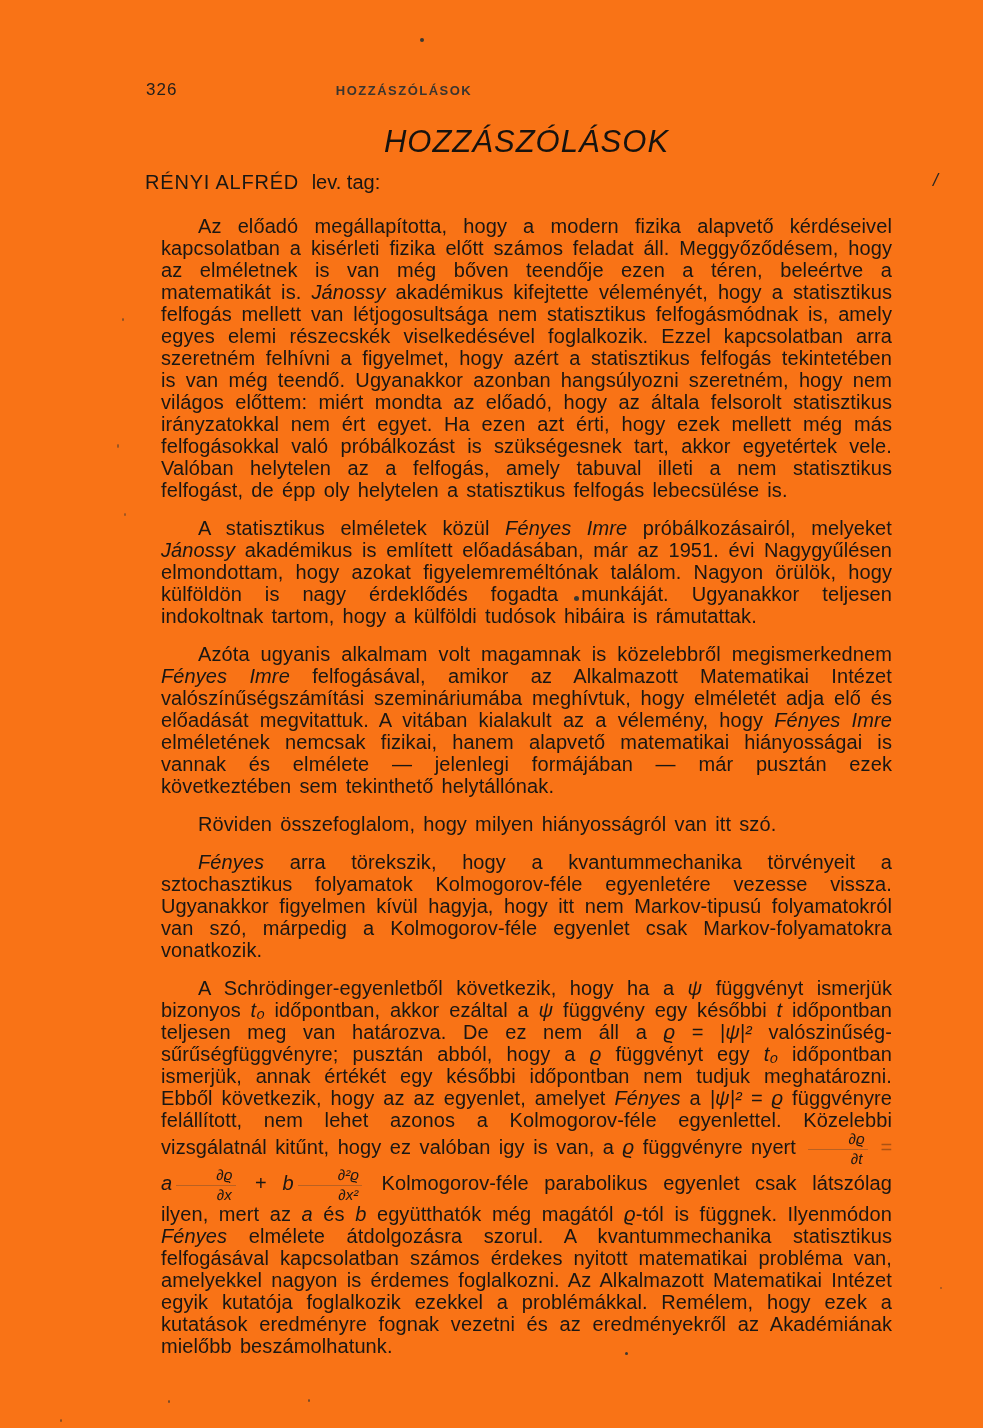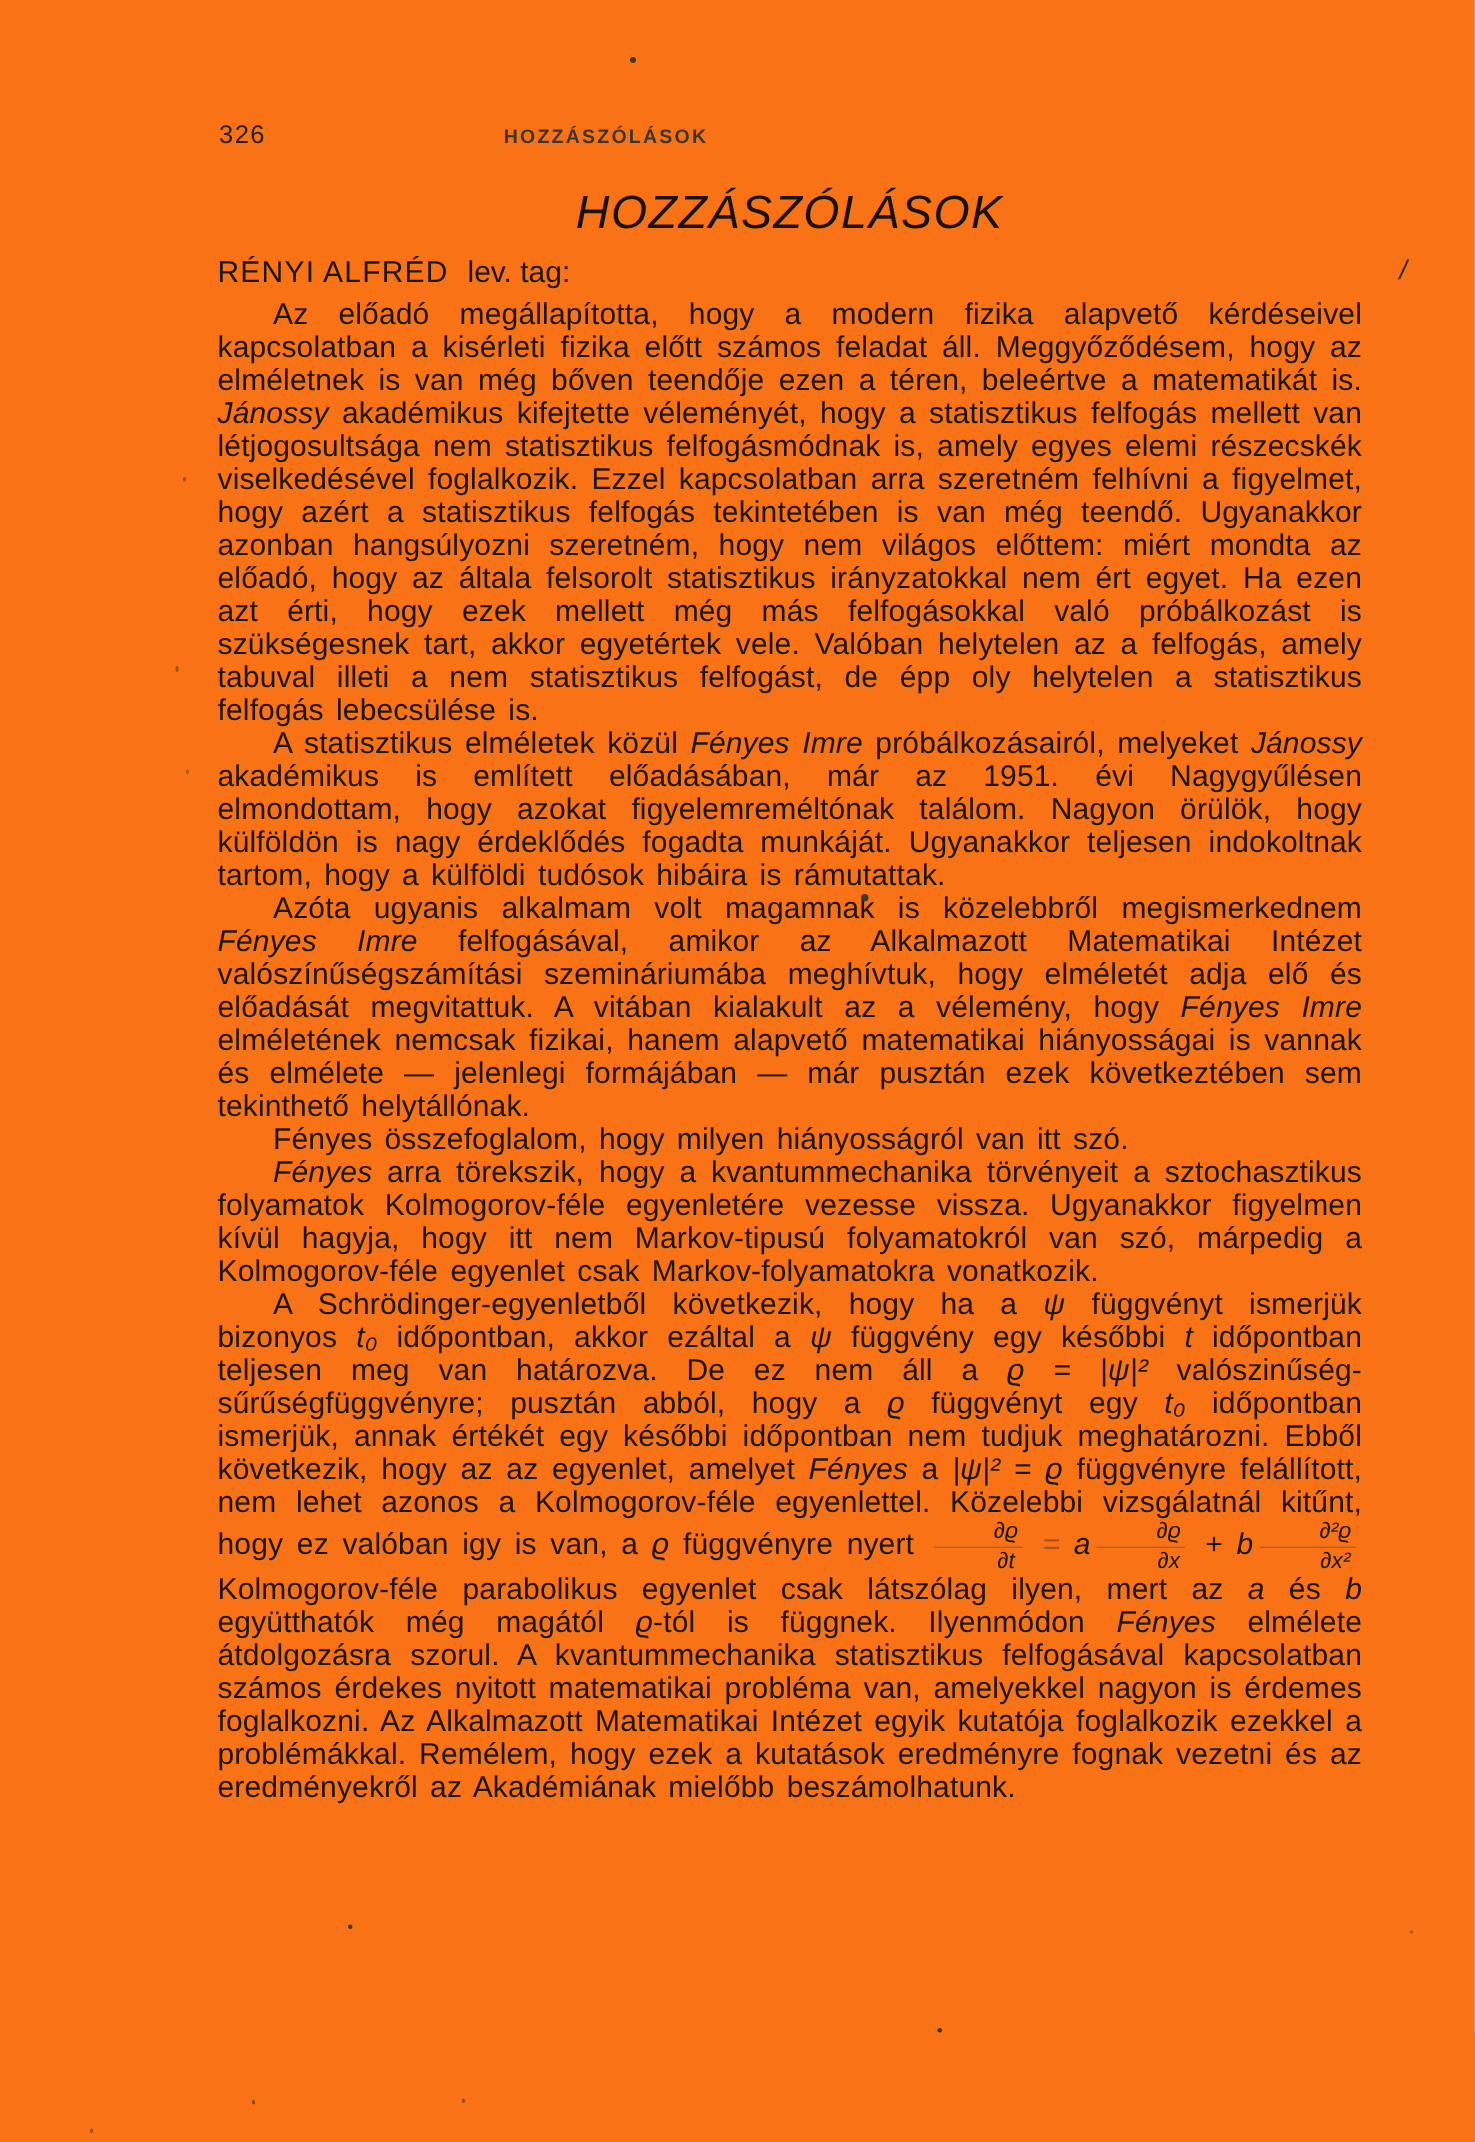--- a/index.html
+++ b/index.html
@@ -38,21 +38,21 @@
   .margin-slash{
     position:absolute;top:170px;left:933px;
     font-size:18px;font-style:italic;color:#2a2username6;color:#2a2622;
   }
   .body-text{
     position:absolute;top:199px;left:145px;width:763px;
     font-size:20px;line-height:22px;
     text-align:justify;word-spacing:2.5px;letter-spacing:0.1px;
     color:#1b1713;
   }
-  .body-text p{margin:0;text-indent:37px;}
+  .body-text p{margin:16px;text-indent:37px;}
   .it{font-style:italic;}
   .faint{opacity:0.35;}
   .frac{
     display:inline-block;vertical-align:middle;
     font-size:15px;line-height:1.1;font-style:italic;
     text-align:center;margin:0 4px;
   }
   .frac .num{display:block;padding:0 3px 1px;border-bottom:1px solid rgba(70,64,58,0.35);}
   .frac .den{display:block;padding-top:1px;}
   .speckle{position:absolute;background:#3c3831;border-radius:50%;}
@@ -72,21 +72,21 @@
     <span class="speaker-name">RÉNYI ALFRÉD</span>
     <span class="speaker-role">lev. tag:</span>
   </div>
 
   <span class="margin-slash">/</span>
 
   <div class="body-text">
       <p><span class="">Az előadó megállapította, hogy a modern fizika alapvető kérdéseivel kapcsolatban a kisérleti fizika előtt számos feladat áll. Meggyőződésem, hogy az elméletnek is van még bőven teendője ezen a téren, beleértve a matematikát is. </span><span class="it ">Jánossy</span><span class=""> akadémikus kifejtette véleményét, hogy a statisztikus felfogás mellett van létjogosultsága nem statisztikus felfogásmódnak is, amely egyes elemi részecskék viselkedésével foglalkozik. Ezzel kapcsolatban arra szeretném felhívni a figyelmet, hogy azért a statisztikus felfogás tekintetében is van még teendő. Ugyanakkor azonban hangsúlyozni szeretném, hogy nem világos előttem: miért mondta az előadó, hogy az általa felsorolt statisztikus irányzatokkal nem ért egyet. Ha ezen azt érti, hogy ezek mellett még más felfogásokkal való próbálkozást is szükségesnek tart, akkor egyetértek vele. Valóban helytelen az a felfogás, amely tabuval illeti a nem statisztikus felfogást, de épp oly helytelen a statisztikus felfogás lebecsülése is.</span></p>
       <p><span class="">A statisztikus elméletek közül </span><span class="it ">Fényes Imre</span><span class=""> próbálkozásairól, melyeket </span><span class="it ">Jánossy</span><span class=""> akadémikus is említett előadásában, már az 1951. évi Nagygyűlésen elmondottam, hogy azokat figyelemreméltónak találom. Nagyon örülök, hogy külföldön is nagy érdeklődés fogadta munkáját. Ugyanakkor teljesen indokoltnak tartom, hogy a külföldi tudósok hibáira is rámutattak.</span></p>
       <p><span class="">Azóta ugyanis alkalmam volt magamnak is közelebbről megismerkednem </span><span class="it ">Fényes Imre</span><span class=""> felfogásával, amikor az Alkalmazott Matematikai Intézet valószínűségszámítási szemináriumába meghívtuk, hogy elméletét adja elő és előadását megvitattuk. A vitában kialakult az a vélemény, hogy </span><span class="it ">Fényes Imre</span><span class=""> elméletének nemcsak fizikai, hanem alapvető matematikai hiányosságai is vannak és elmélete — jelenlegi formájában — már pusztán ezek következtében sem tekinthető helytállónak.</span></p>
-      <p><span class="">Fényes összefoglalom, hogy milyen hiányosságról van itt szó.</span></p>
+      <p><span class="">Röviden összefoglalom, hogy milyen hiányosságról van itt szó.</span></p>
       <p><span class="it ">Fényes</span><span class=""> arra törekszik, hogy a kvantummechanika törvényeit a sztochasztikus folyamatok Kolmogorov-féle egyenletére vezesse vissza. Ugyanakkor figyelmen kívül hagyja, hogy itt nem Markov-tipusú folyamatokról van szó, márpedig a Kolmogorov-féle egyenlet csak Markov-folyamatokra vonatkozik.</span></p>
       <p><span class="">A Schrödinger-egyenletből következik, hogy ha a </span><span class="it ">ψ</span><span class=""> függvényt ismerjük bizonyos </span><span class="it ">t₀</span><span class=""> időpontban, akkor ezáltal a </span><span class="it ">ψ</span><span class=""> függvény egy későbbi </span><span class="it ">t</span><span class=""> időpontban teljesen meg van határozva. De ez nem áll a </span><span class="it ">ϱ = |ψ|²</span><span class=""> valószinűség-sűrűségfüggvényre; pusztán abból, hogy a </span><span class="it ">ϱ</span><span class=""> függvényt egy </span><span class="it ">t₀</span><span class=""> időpontban ismerjük, annak értékét egy későbbi időpontban nem tudjuk meghatározni. Ebből következik, hogy az az egyenlet, amelyet </span><span class="it ">Fényes</span><span class=""> a </span><span class="it ">|ψ|² = ϱ</span><span class=""> függvényre felállított, nem lehet azonos a Kolmogorov-féle egyenlettel. Közelebbi vizsgálatnál kitűnt, hogy ez valóban igy is van, a </span><span class="it ">ϱ</span><span class=""> függvényre nyert </span><span class="frac"><span class="num">∂ϱ</span><span class="den">∂t</span></span><span class="it faint"> = </span><span class="it ">a</span><span class="frac"><span class="num">∂ϱ</span><span class="den">∂x</span></span><span class=""> + </span><span class="it ">b</span><span class="frac"><span class="num">∂²ϱ</span><span class="den">∂x²</span></span><span class=""> Kolmogorov-féle parabolikus egyenlet csak látszólag ilyen, mert az </span><span class="it ">a</span><span class=""> és </span><span class="it ">b</span><span class=""> együtthatók még magától </span><span class="it ">ϱ</span><span class="">-tól is függnek. Ilyenmódon </span><span class="it ">Fényes</span><span class=""> elmélete átdolgozásra szorul. A kvantummechanika statisztikus felfogásával kapcsolatban számos érdekes nyitott matematikai probléma van, amelyekkel nagyon is érdemes foglalkozni. Az Alkalmazott Matematikai Intézet egyik kutatója foglalkozik ezekkel a problémákkal. Remélem, hogy ezek a kutatások eredményre fognak vezetni és az eredményekről az Akadémiának mielőbb beszámolhatunk.</span></p>
     </div>
 
   <div class="speckle" style="left:420px;top:38px;width:4px;height:4px;"></div>
   <div class="speckle" style="left:122px;top:318px;width:2px;height:3px;opacity:.6;"></div>
   <div class="speckle" style="left:117px;top:444px;width:2px;height:4px;opacity:.55;"></div>
   <div class="speckle" style="left:124px;top:513px;width:2px;height:3px;opacity:.5;"></div>
   <div class="speckle" style="left:574px;top:596px;width:5px;height:5px;"></div>
   <div class="speckle" style="left:232px;top:1283px;width:3px;height:3px;"></div>

